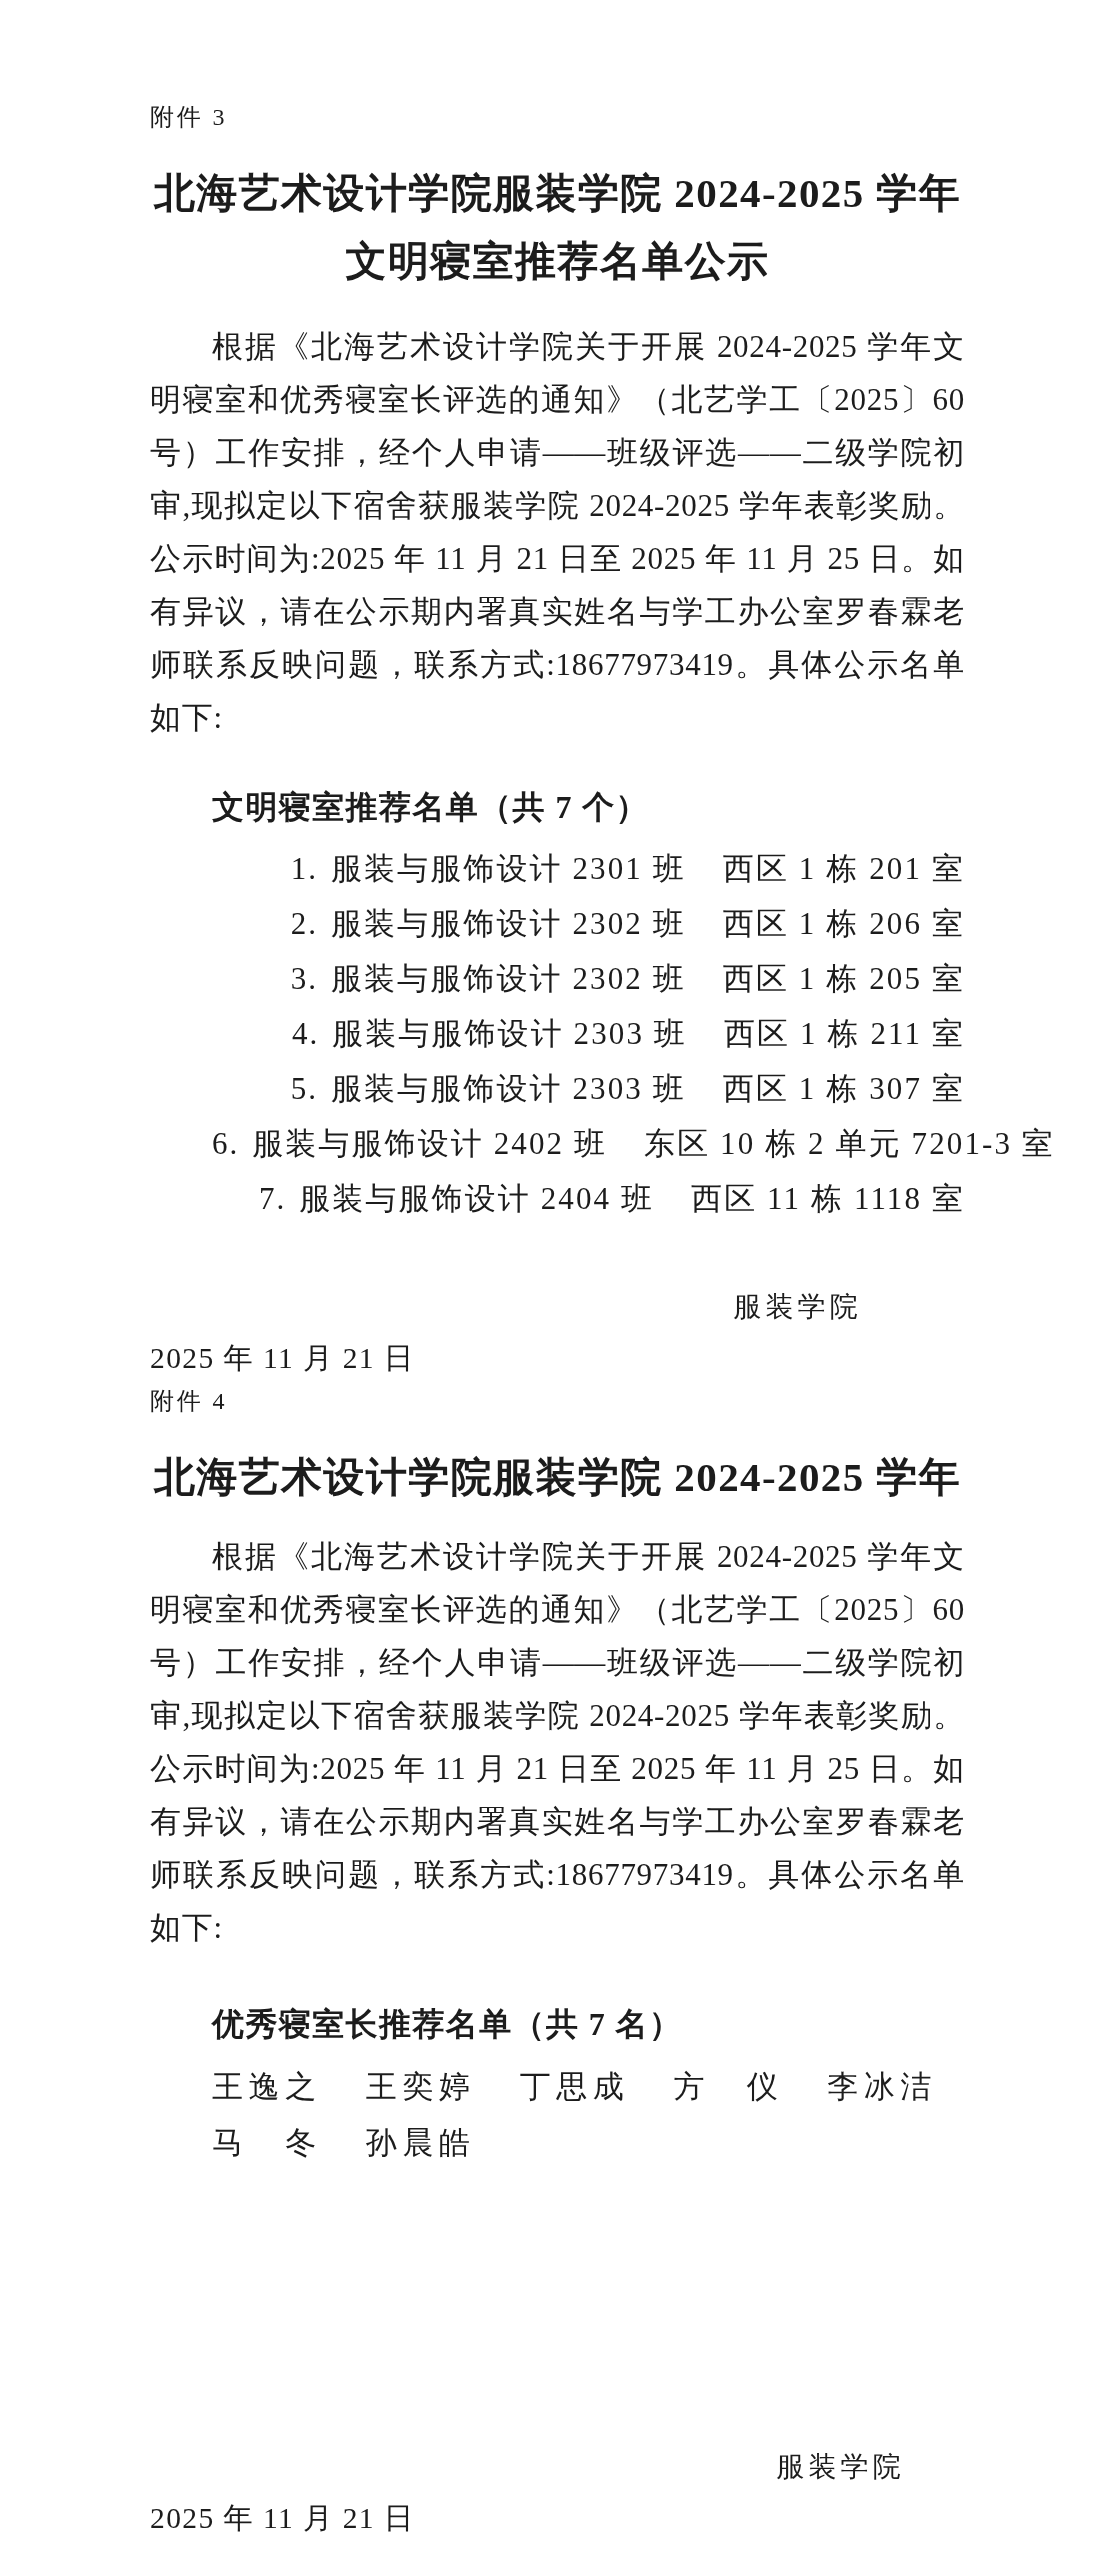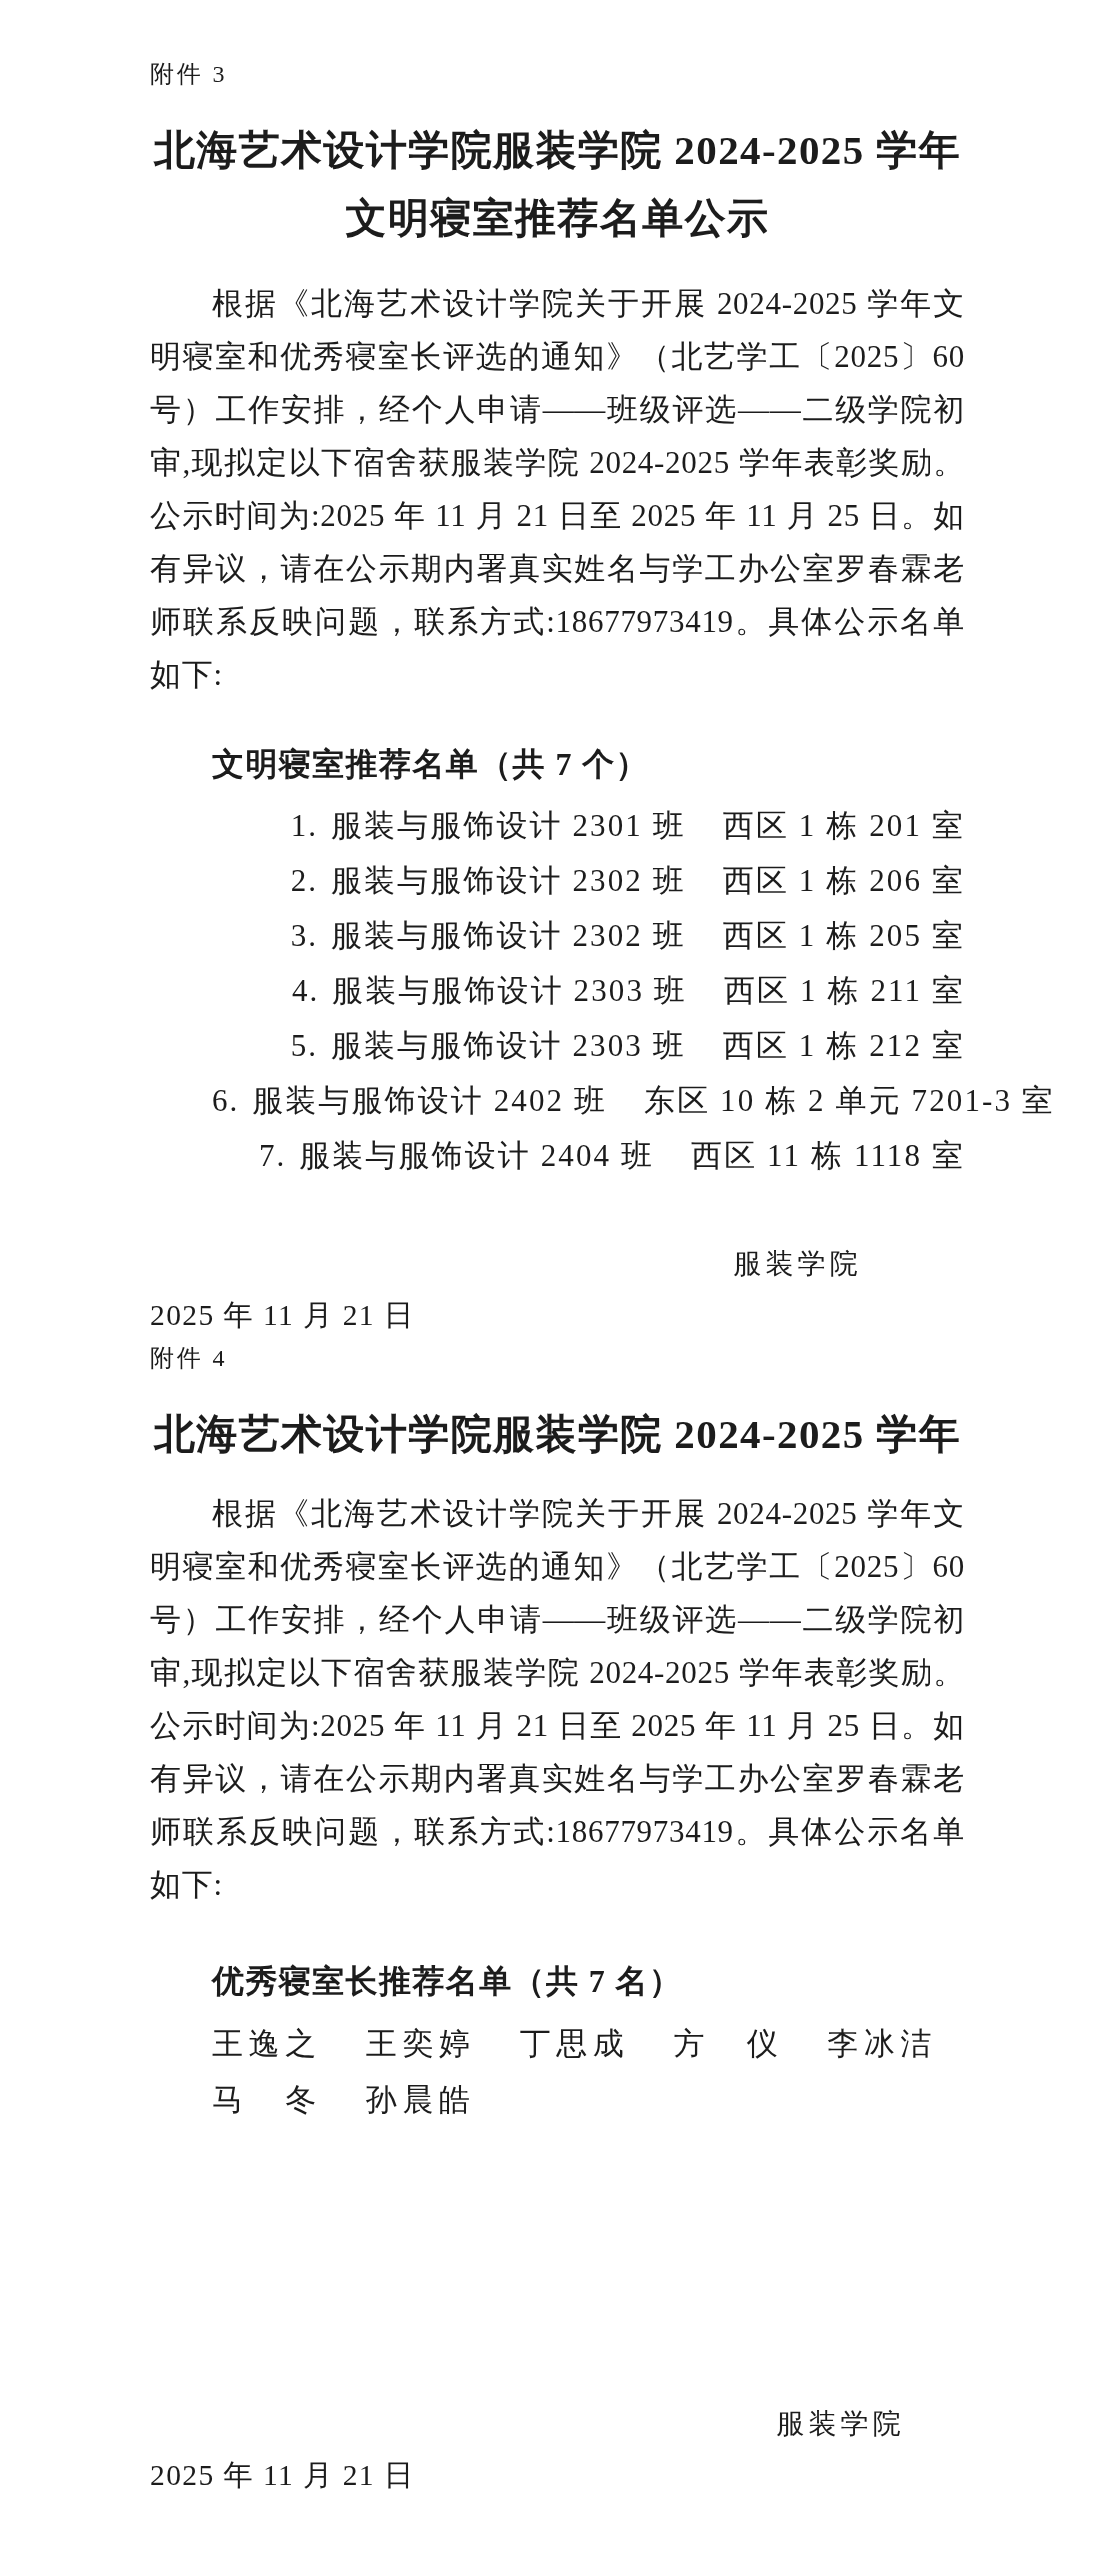--- a/index.html
+++ b/index.html
@@ -4,21 +4,21 @@
 <style>
   html,body{margin:0;padding:0;background:#ffffff;}
   body{
     width:1116px;height:2576px;overflow:hidden;
     font-family:"Liberation Serif","DejaVu Serif",serif;
     color:#1c1c1c;
   }
   .page{width:1116px;height:2576px;box-sizing:border-box;
     padding:0 151px 0 150px;background:#ffffff;}
   .attachment-label{
-    margin-top:60px;font-size:24px;line-height:28px;letter-spacing:2.8px;
+    margin-top:103px;font-size:24px;line-height:28px;letter-spacing:2.8px;
   }
   .sec2 .attachment-label{margin-top:11.3px;}
   .doc-title{
     margin:28px 0 0 0;font-size:41px;font-weight:bold;line-height:68px;
     text-align:center;letter-spacing:1.4px;
   }
   .doc-title .t-line{display:block;}
   .intro{
     margin:25px 0 0 0;font-size:31px;line-height:53px;
     text-align:justify;text-indent:62px;letter-spacing:0.7px;
@@ -68,21 +68,21 @@
       <div class="dorm-item">
         <span class="num">2.</span><span class="cls">服装与服饰设计 2302 班</span><span class="room">西区 1 栋 206 室</span>
       </div>
       <div class="dorm-item">
         <span class="num">3.</span><span class="cls">服装与服饰设计 2302 班</span><span class="room">西区 1 栋 205 室</span>
       </div>
       <div class="dorm-item">
         <span class="num">4.</span><span class="cls">服装与服饰设计 2303 班</span><span class="room">西区 1 栋 211 室</span>
       </div>
       <div class="dorm-item">
-        <span class="num">5.</span><span class="cls">服装与服饰设计 2303 班</span><span class="room">西区 1 栋 212 室</span>
+        <span class="num">5.</span><span class="cls">服装与服饰设计 2303 班</span><span class="room">西区 1 栋 307 室</span>
       </div>
       <div class="dorm-item">
         <span class="num">6.</span><span class="cls">服装与服饰设计 2402 班</span><span class="room">东区 10 栋 2 单元 7201-3 室</span>
       </div>
       <div class="dorm-item">
         <span class="num">7.</span><span class="cls">服装与服饰设计 2404 班</span><span class="room">西区 11 栋 1118 室</span>
       </div>
     </div>
 
     <div class="sig-block">

